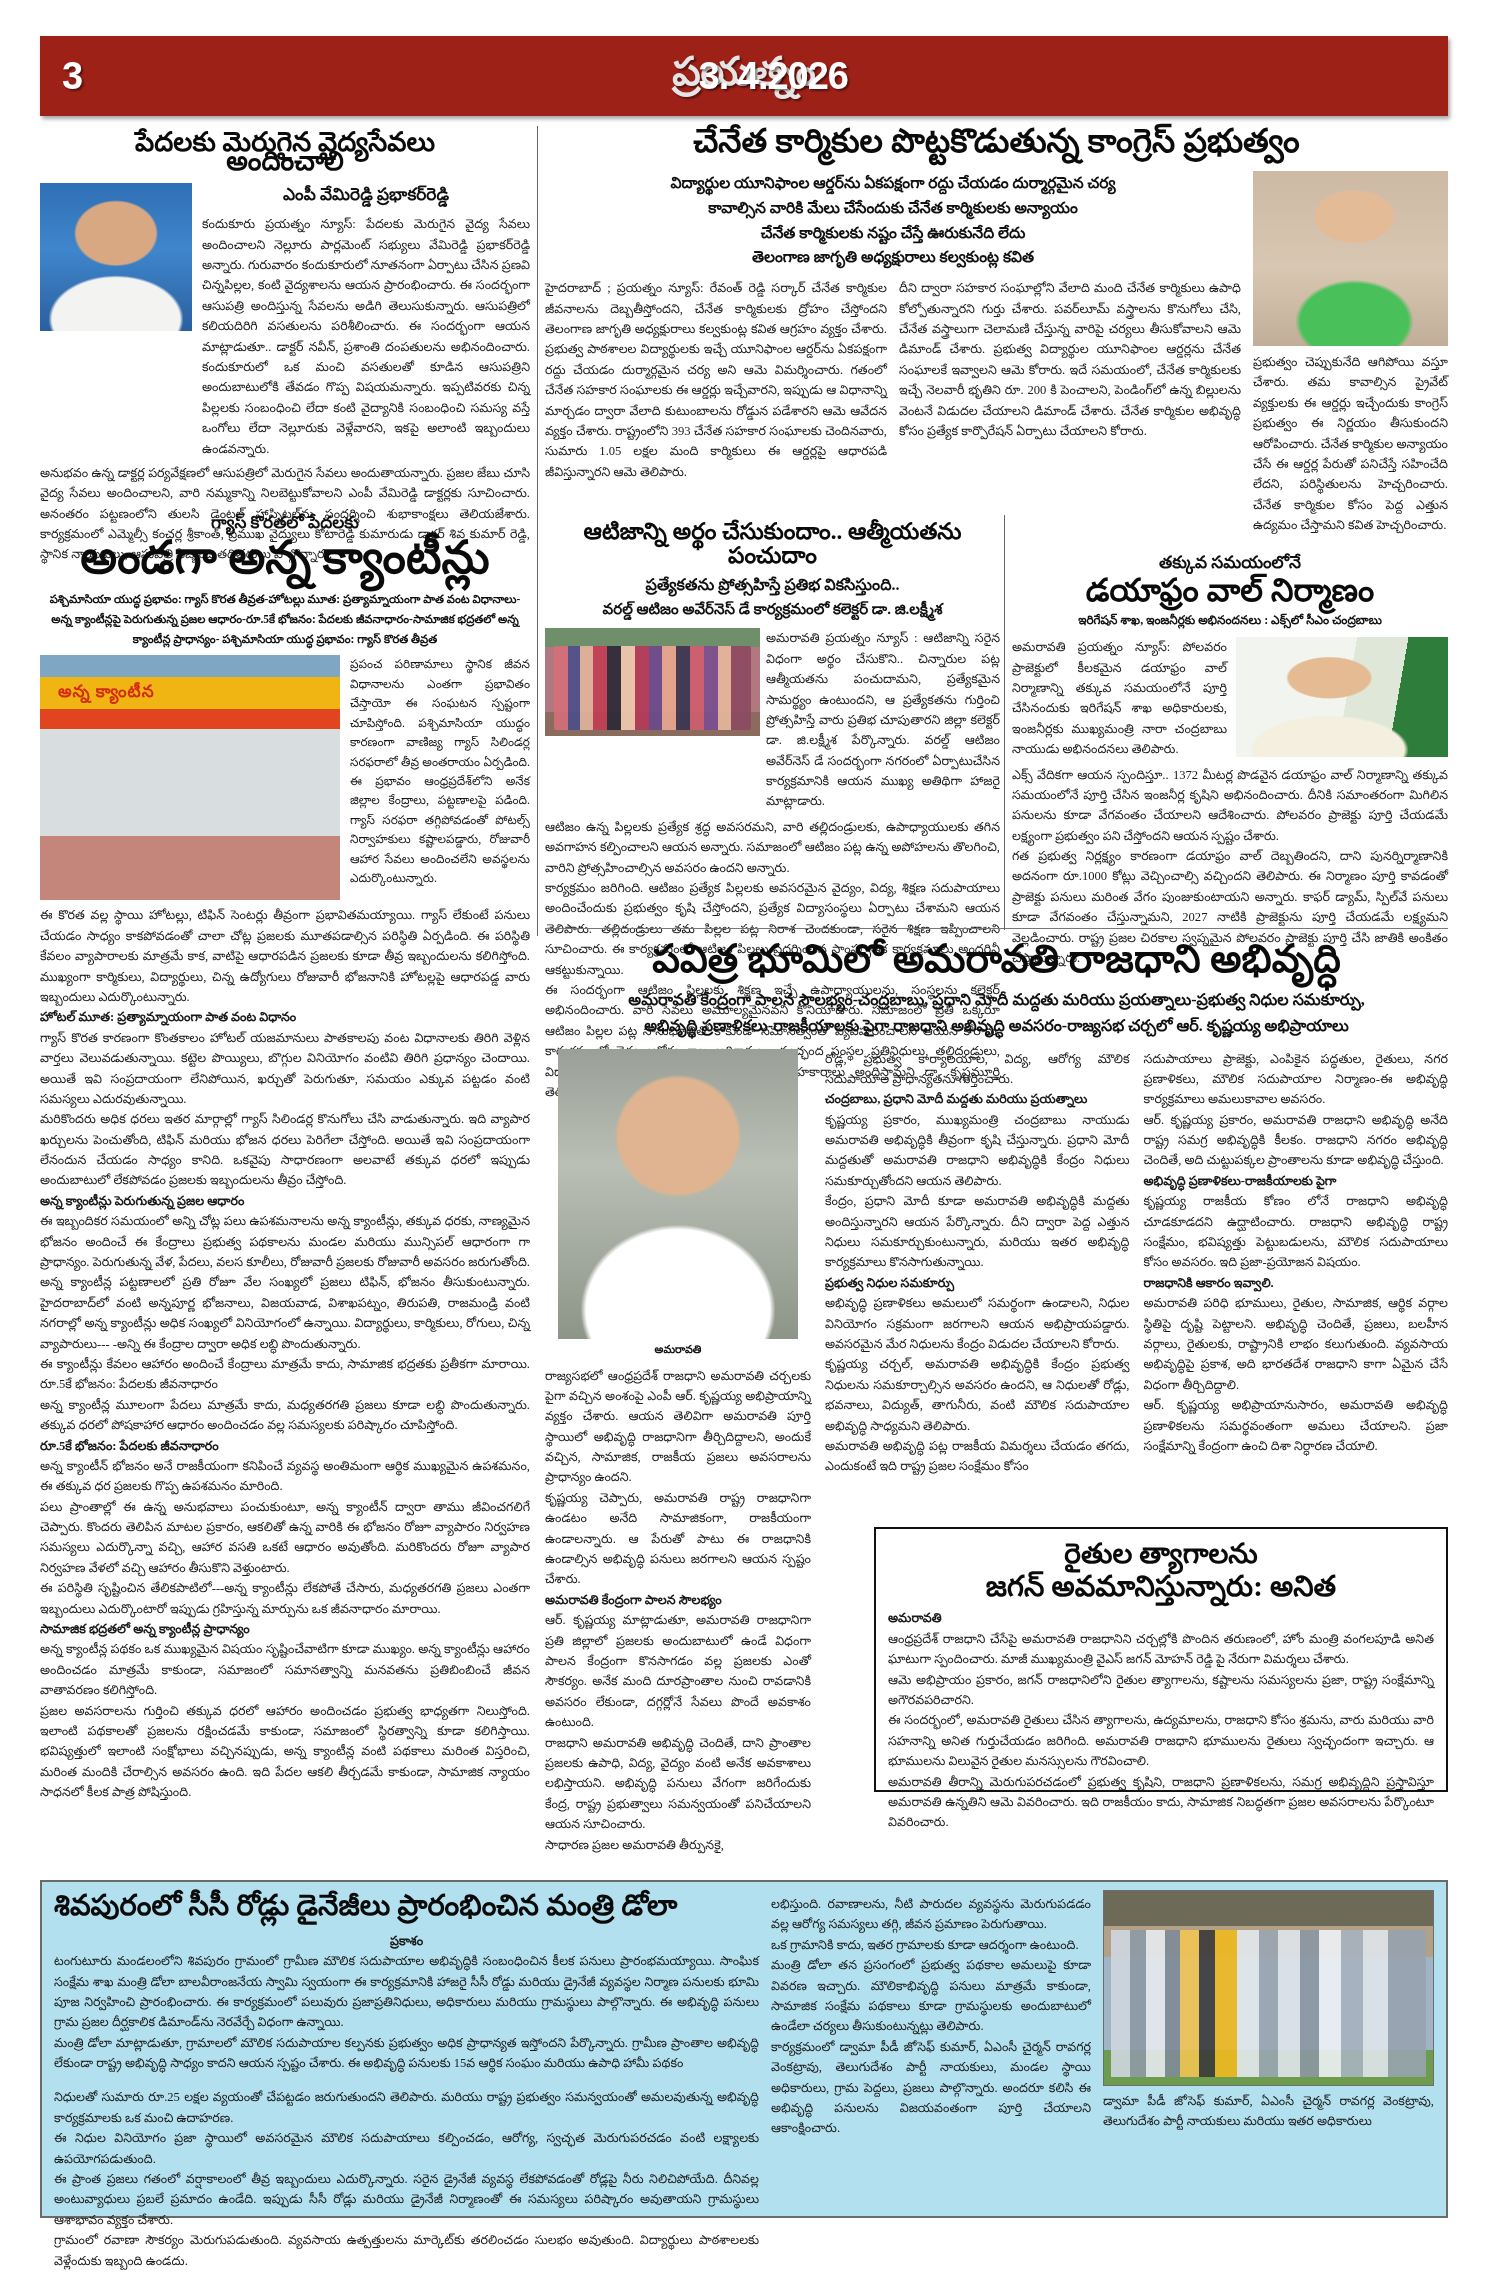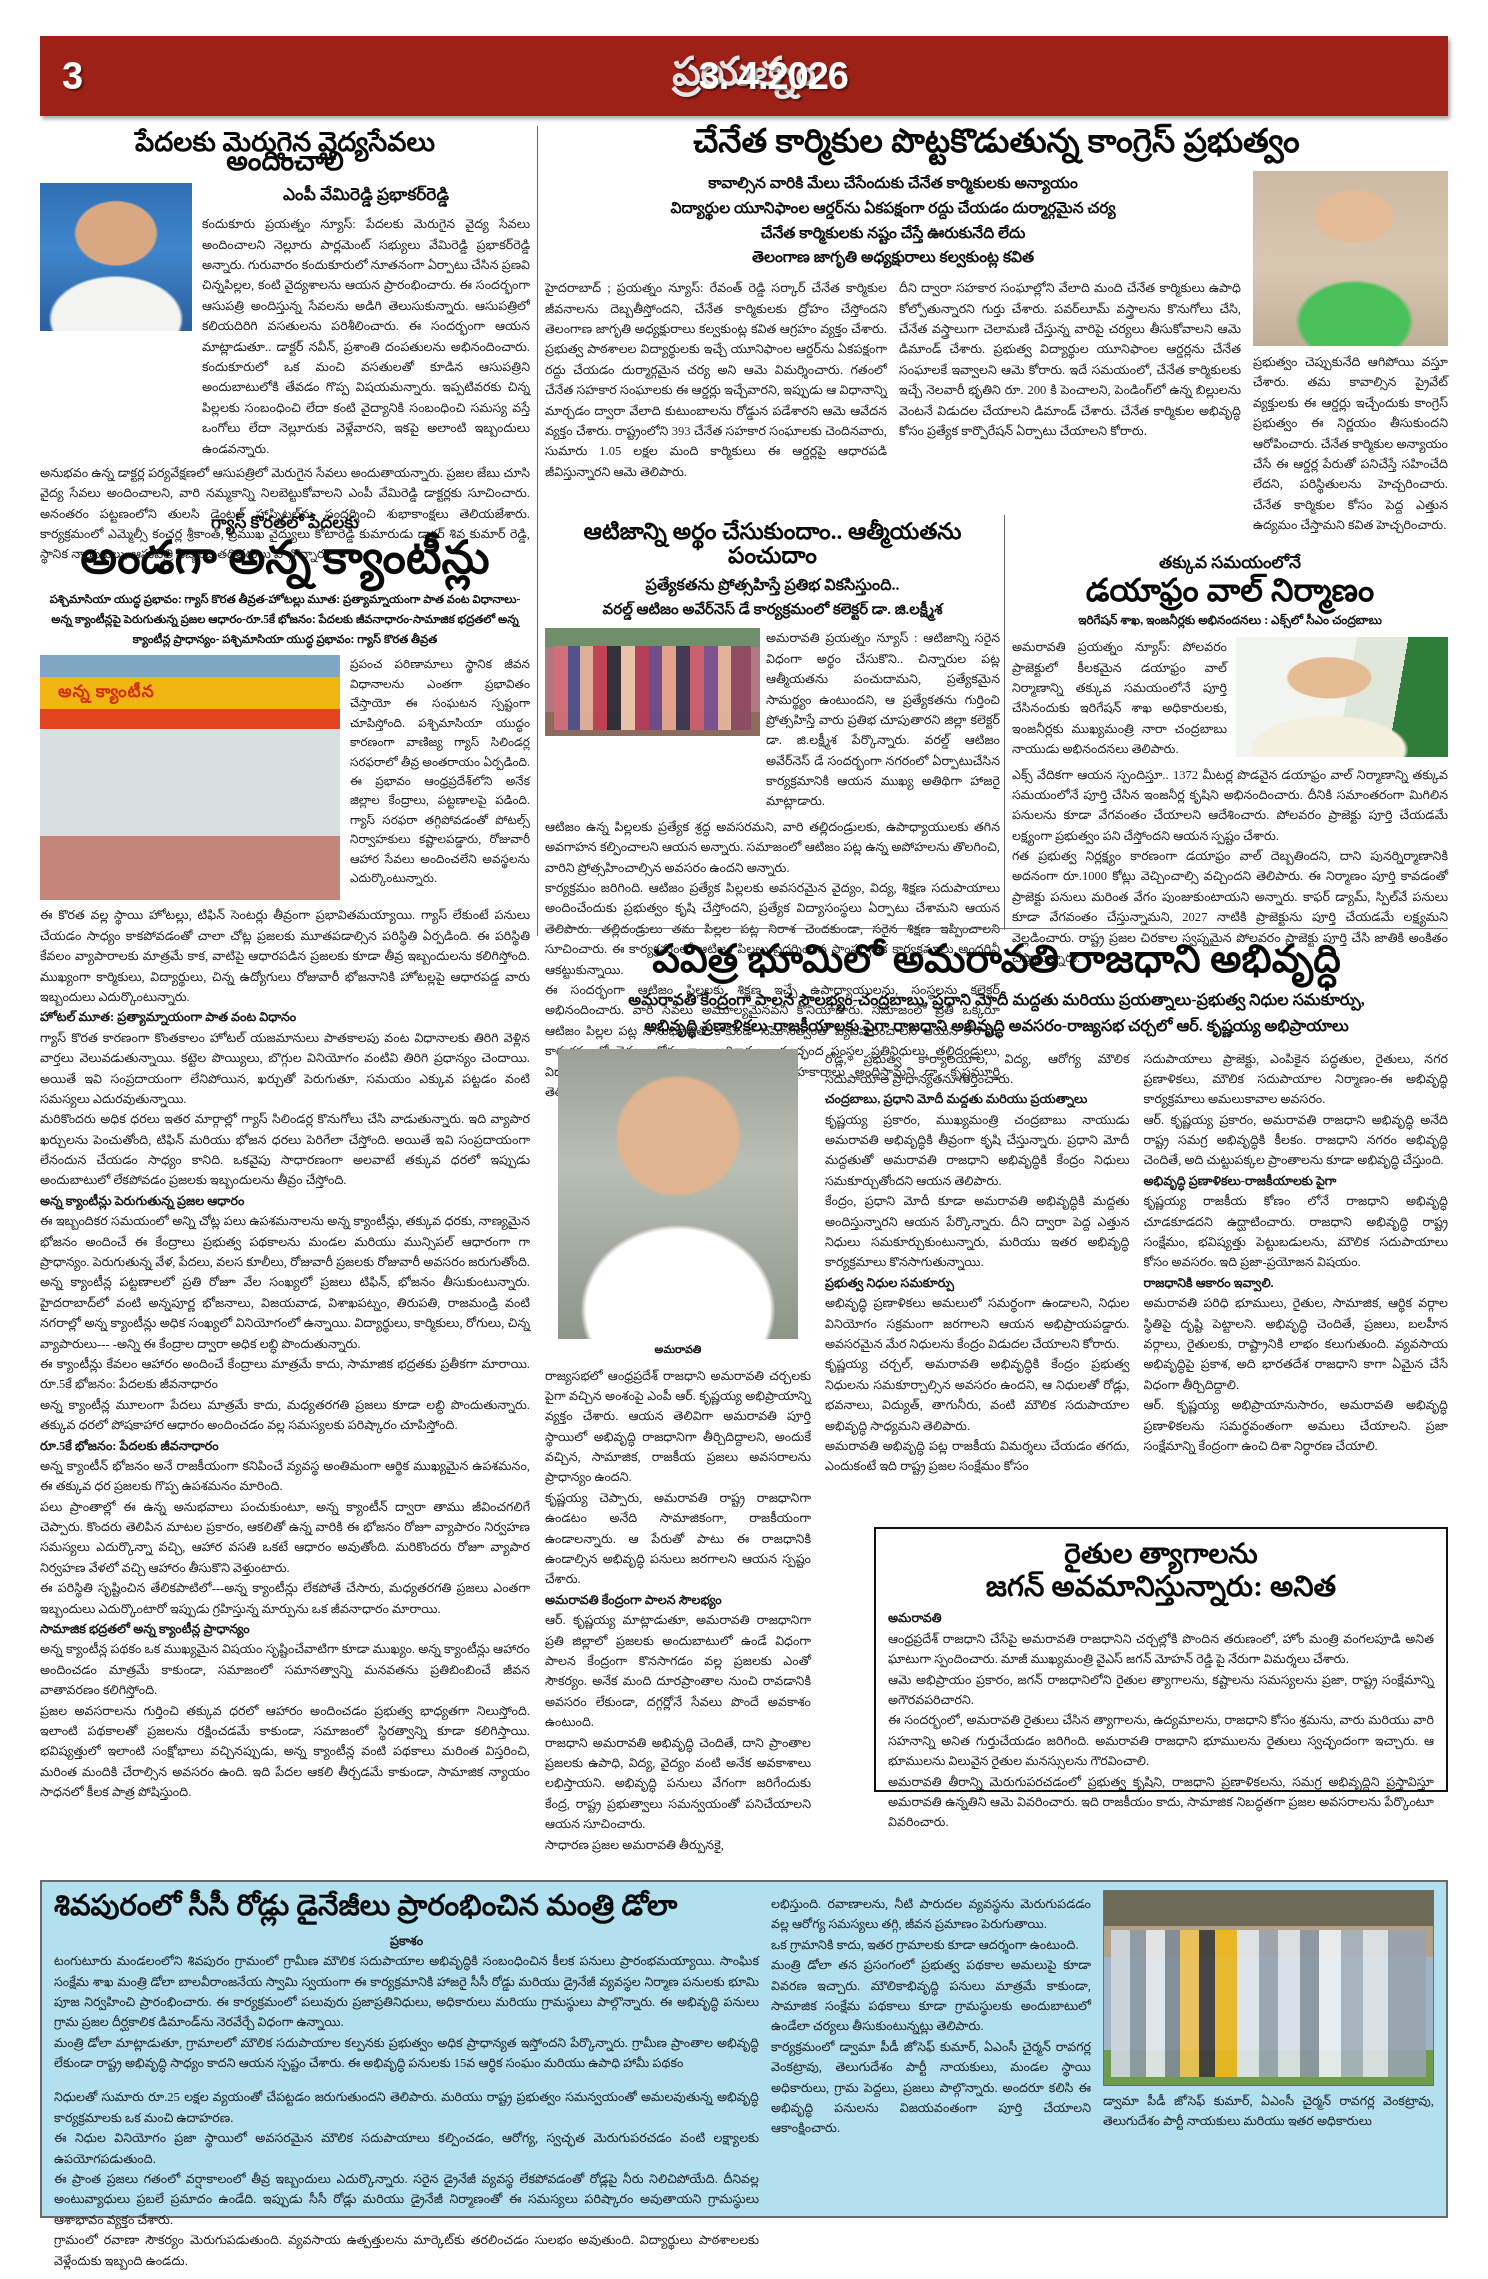--- a/index.html
+++ b/index.html
@@ -140,22 +140,22 @@
       <div class="body">కందుకూరు    ప్రయత్నం న్యూస్: పేదలకు మెరుగైన వైద్య సేవలు అందించాలని నెల్లూరు పార్లమెంట్ సభ్యులు వేమిరెడ్డి ప్రభాకర్‌రెడ్డి అన్నారు. గురువారం కందుకూరులో నూతనంగా ఏర్పాటు చేసిన ప్రణవి చిన్నపిల్లల, కంటి వైద్యశాలను ఆయన ప్రారంభించారు. ఈ సందర్భంగా ఆసుపత్రి అందిస్తున్న సేవలను అడిగి తెలుసుకున్నారు. ఆసుపత్రిలో కలియదిరిగి వసతులను పరిశీలించారు. ఈ సందర్భంగా ఆయన మాట్లాడుతూ.. డాక్టర్ నవీన్, ప్రశాంతి దంపతులను అభినందించారు. కందుకూరులో ఒక మంచి వసతులతో కూడిన ఆసుపత్రిని అందుబాటులోకి తేవడం గొప్ప విషయమన్నారు. ఇప్పటివరకు చిన్న పిల్లలకు సంబంధించి లేదా కంటి వైద్యానికి సంబంధించి సమస్య వస్తే ఒంగోలు లేదా నెల్లూరుకు వెళ్లేవారని, ఇకపై అలాంటి ఇబ్బందులు ఉండవన్నారు.</div>
     </div>
   </div>
   <div class="body" style="margin-top:4px;">అనుభవం ఉన్న డాక్టర్ల పర్యవేక్షణలో ఆసుపత్రిలో మెరుగైన సేవలు అందుతాయన్నారు. ప్రజల జేబు చూసి వైద్య సేవలు అందించాలని, వారి నమ్మకాన్ని నిలబెట్టుకోవాలని ఎంపీ వేమిరెడ్డి డాక్టర్లకు సూచించారు. అనంతరం పట్టణంలోని తులసి డెంటల్ హాస్పిటల్‌ను సందర్శించి శుభాకాంక్షలు తెలియజేశారు. కార్యక్రమంలో ఎమ్మెల్సీ కంచర్ల శ్రీకాంత్, ప్రముఖ వైద్యులు కోటారెడ్డి కుమారుడు డాక్టర్ శివ కుమార్ రెడ్డి, స్థానిక నాయకులు, ఆసుపత్రి సిబ్బంది తదితరులు పాల్గొన్నారు.</div>
 </div>
 
 <div style="position:absolute;left:545px;top:124px;width:903px;">
   <div class="hl" style="font-size:33px;">చేనేత కార్మికుల పొట్టకొడుతున్న కాంగ్రెస్ ప్రభుత్వం</div>
   <div style="display:flex;gap:12px;margin-top:12px;">
     <div style="flex:1;">
+      <div class="sub">విద్యార్థుల యూనిఫాంల ఆర్డర్‌ను ఏకపక్షంగా రద్దు చేయడం దుర్మార్గమైన చర్య</div>
       <div class="sub">కావాల్సిన వారికి మేలు చేసేందుకు చేనేత కార్మికులకు అన్యాయం</div>
-      <div class="sub">విద్యార్థుల యూనిఫాంల ఆర్డర్‌ను ఏకపక్షంగా రద్దు చేయడం దుర్మార్గమైన చర్య</div>
       <div class="sub">చేనేత కార్మికులకు నష్టం చేస్తే ఊరుకునేది లేదు</div>
       <div class="sub">తెలంగాణ జాగృతి అధ్యక్షురాలు కల్వకుంట్ల కవిత</div>
       <div style="display:flex;gap:12px;margin-top:8px;">
         <div class="body" style="flex:1;">హైదరాబాద్ ; ప్రయత్నం న్యూస్: రేవంత్ రెడ్డి సర్కార్ చేనేత కార్మికుల జీవనాలను దెబ్బతీస్తోందని, చేనేత కార్మికులకు ద్రోహం చేస్తోందని తెలంగాణ జాగృతి అధ్యక్షురాలు కల్వకుంట్ల కవిత ఆగ్రహం వ్యక్తం చేశారు. ప్రభుత్వ పాఠశాలల విద్యార్థులకు ఇచ్చే యూనిఫాంల ఆర్డర్‌ను ఏకపక్షంగా రద్దు చేయడం దుర్మార్గమైన చర్య అని ఆమె విమర్శించారు. గతంలో చేనేత సహకార సంఘాలకు ఈ ఆర్డర్లు ఇచ్చేవారని, ఇప్పుడు ఆ విధానాన్ని మార్చడం ద్వారా వేలాది కుటుంబాలను రోడ్డున పడేశారని ఆమె ఆవేదన వ్యక్తం చేశారు. రాష్ట్రంలోని 393 చేనేత సహకార సంఘాలకు చెందినవారు, సుమారు 1.05 లక్షల మంది కార్మికులు ఈ ఆర్డర్లపై ఆధారపడి జీవిస్తున్నారని ఆమె తెలిపారు.</div>
         <div class="body" style="flex:1;">దీని ద్వారా సహకార సంఘాల్లోని వేలాది మంది చేనేత కార్మికులు ఉపాధి కోల్పోతున్నారని గుర్తు చేశారు. పవర్‌లూమ్ వస్త్రాలను కొనుగోలు చేసి, చేనేత వస్త్రాలుగా చెలామణి చేస్తున్న వారిపై చర్యలు తీసుకోవాలని ఆమె డిమాండ్ చేశారు. ప్రభుత్వ విద్యార్థుల యూనిఫాంల ఆర్డర్లను చేనేత సంఘాలకే ఇవ్వాలని ఆమె కోరారు. ఇదే సమయంలో, చేనేత కార్మికులకు ఇచ్చే నెలవారీ భృతిని రూ. 200 కి పెంచాలని, పెండింగ్‌లో ఉన్న బిల్లులను వెంటనే విడుదల చేయాలని డిమాండ్ చేశారు. చేనేత కార్మికుల అభివృద్ధి కోసం ప్రత్యేక కార్పొరేషన్ ఏర్పాటు చేయాలని కోరారు.</div>
       </div>
     </div>
     <div style="flex:0 0 195px;">
       <div class="photo ph-kavitha" style="width:195px;height:175px;"></div>
       <div class="body" style="margin-top:6px;">ప్రభుత్వం చెప్పుకునేది ఆగిపోయి వస్తూ చేశారు. తమ కావాల్సిన ప్రైవేట్ వ్యక్తులకు ఈ ఆర్డర్లు ఇచ్చేందుకు కాంగ్రెస్ ప్రభుత్వం ఈ నిర్ణయం తీసుకుందని ఆరోపించారు. చేనేత కార్మికుల అన్యాయం చేసే ఈ ఆర్డర్ల పేరుతో పనిచేస్తే సహించేది లేదని, పరిస్థితులను హెచ్చరించారు. చేనేత కార్మికుల కోసం పెద్ద ఎత్తున ఉద్యమం చేస్తామని కవిత హెచ్చరించారు.</div>

